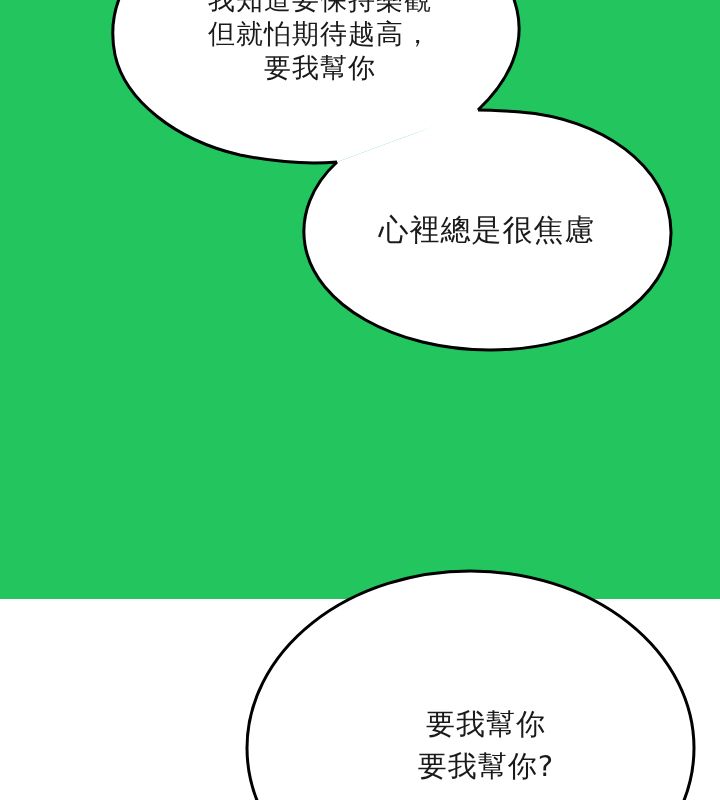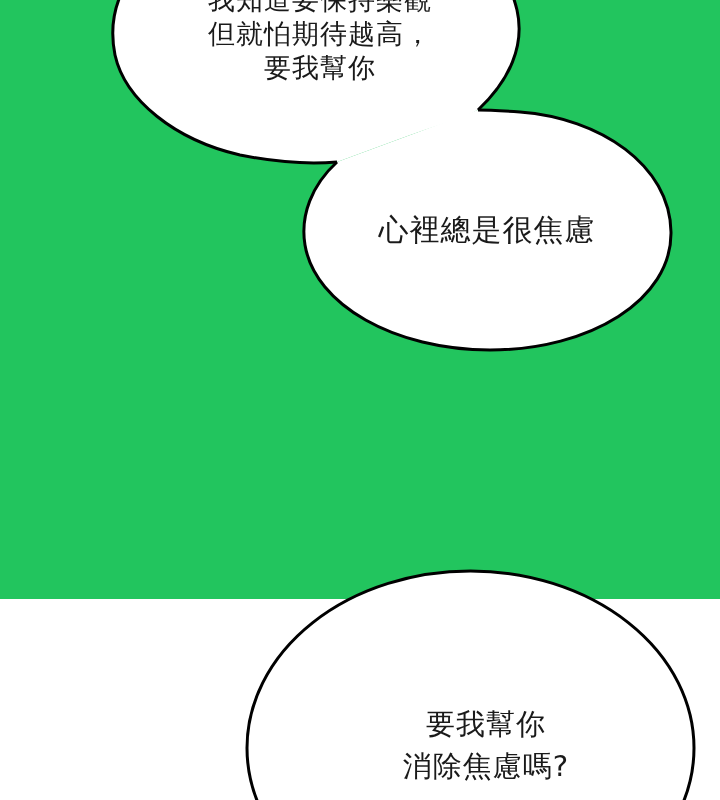--- a/index.html
+++ b/index.html
@@ -93,16 +93,16 @@
     <span class="line">但就怕期待越高，</span>
     <span class="line">要我幫你</span>
   </div>
 
   <div class="bubble-text" id="text-b2">
     <span class="line">心裡總是很焦慮</span>
   </div>
 
   <div class="bubble-text" id="text-b3">
     <span class="line">要我幫你</span>
-    <span class="line">消除焦慮嗎?</span>
+    <span class="line">要我幫你?</span>
   </div>
 
 </div>
 
 </body></html>

